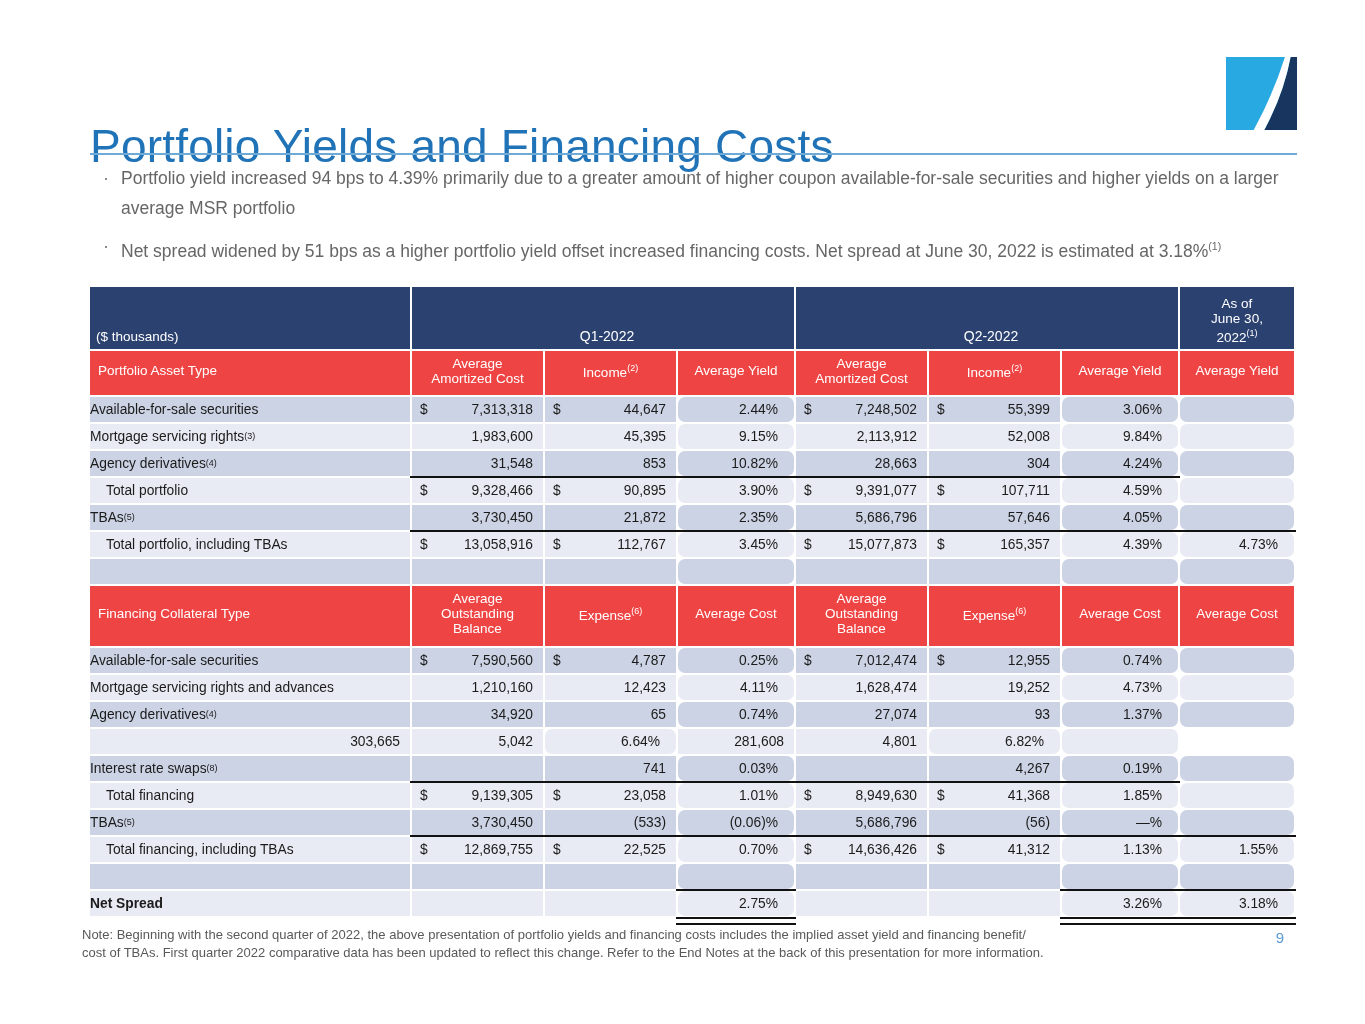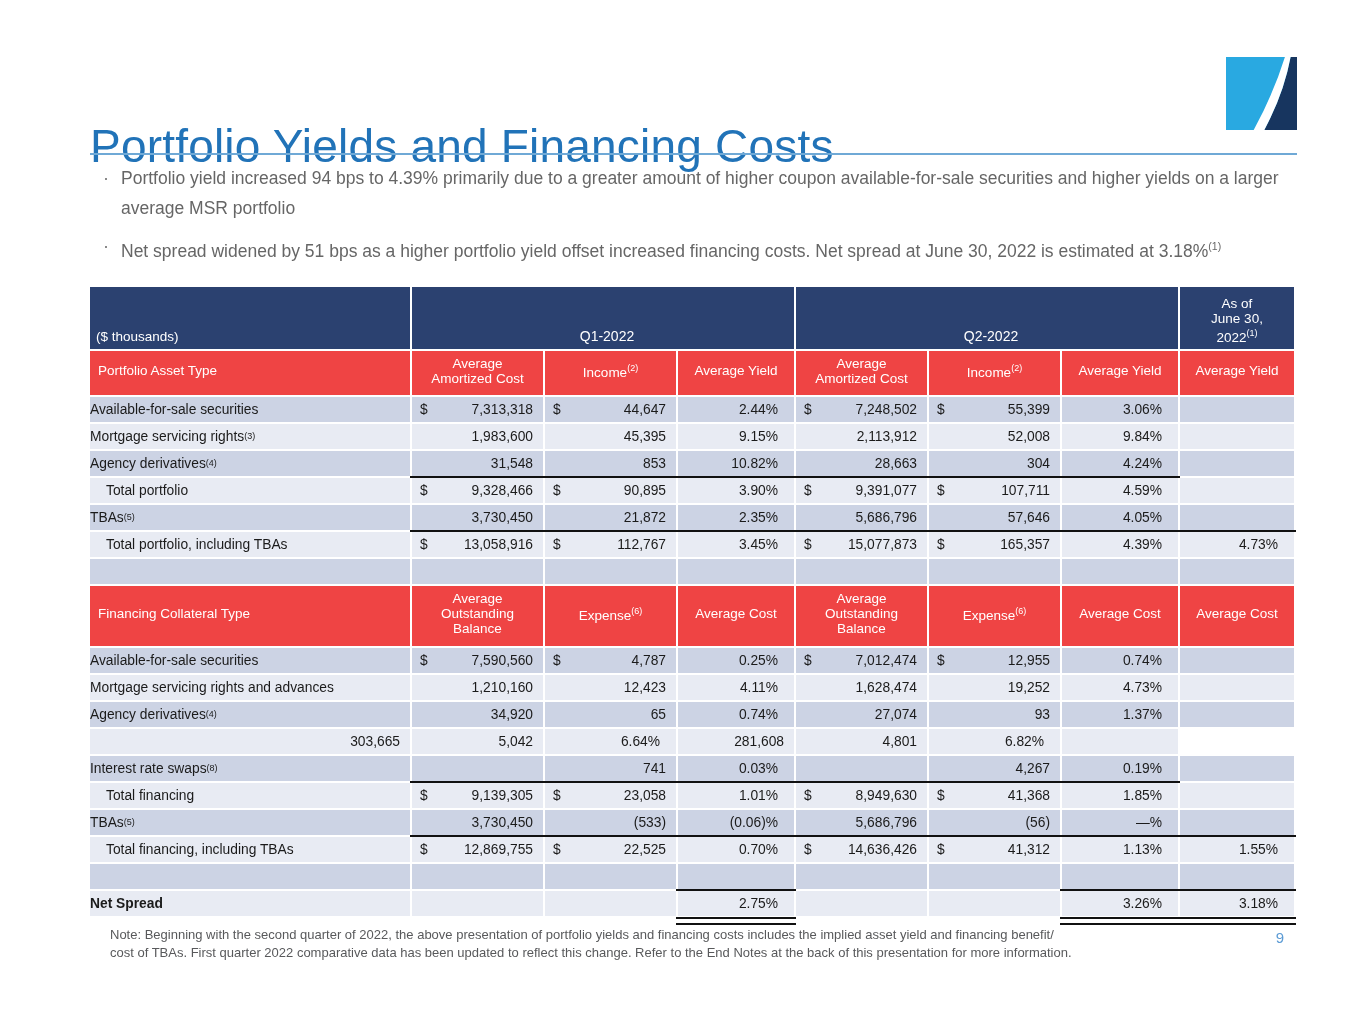--- a/index.html
+++ b/index.html
@@ -56,36 +56,36 @@
     color: #1b1b1b; position: relative;
   }
   .dark .cell { background: #CCD3E4; }
   .light .cell { background: #E8EBF3; }
   .lcell { }
   .lcell sup { font-size: 9px; position: relative; top: -1px; }
   .lcell.indent { padding-left: 16px; }
   .bold .lcell { font-weight: bold; }
   .vcell { justify-content: flex-end; }
   .vcell.amt { padding-right: 10px; }
-  .vcell.pct { padding-right: 16px; }
+  .vcell.pct { padding-right: 16px; border-radius: 7px; }
   .vcell .dollar { margin-right: auto; padding-left: 8px; }
   .rule-b::after {
     content: ""; position: absolute; left: -2px; right: -2px; bottom: -2px;
     height: 2px; background: #111;
   }
   .spread::before {
     content: ""; position: absolute; left: -2px; right: -2px; top: -2px;
     height: 2px; background: #111;
   }
   .spread::after {
     content: ""; position: absolute; left: -2px; right: -2px; bottom: -9px;
     height: 4px; border-top: 2px solid #111; border-bottom: 2px solid #111;
   }
   .note {
-    position: absolute; left: 110px; top: 926px; width: 1130px;
+    position: absolute; left: 82px; top: 926px; width: 1130px;
     font-size: 13px; line-height: 17.5px; color: #58595B;
   }
   .pagenum {
     position: absolute; left: 1268px; top: 929px; width: 24px; text-align: center;
     font-size: 15px; color: #5B9BD5;
   }
 </style>
 </head>
 <body>
 

